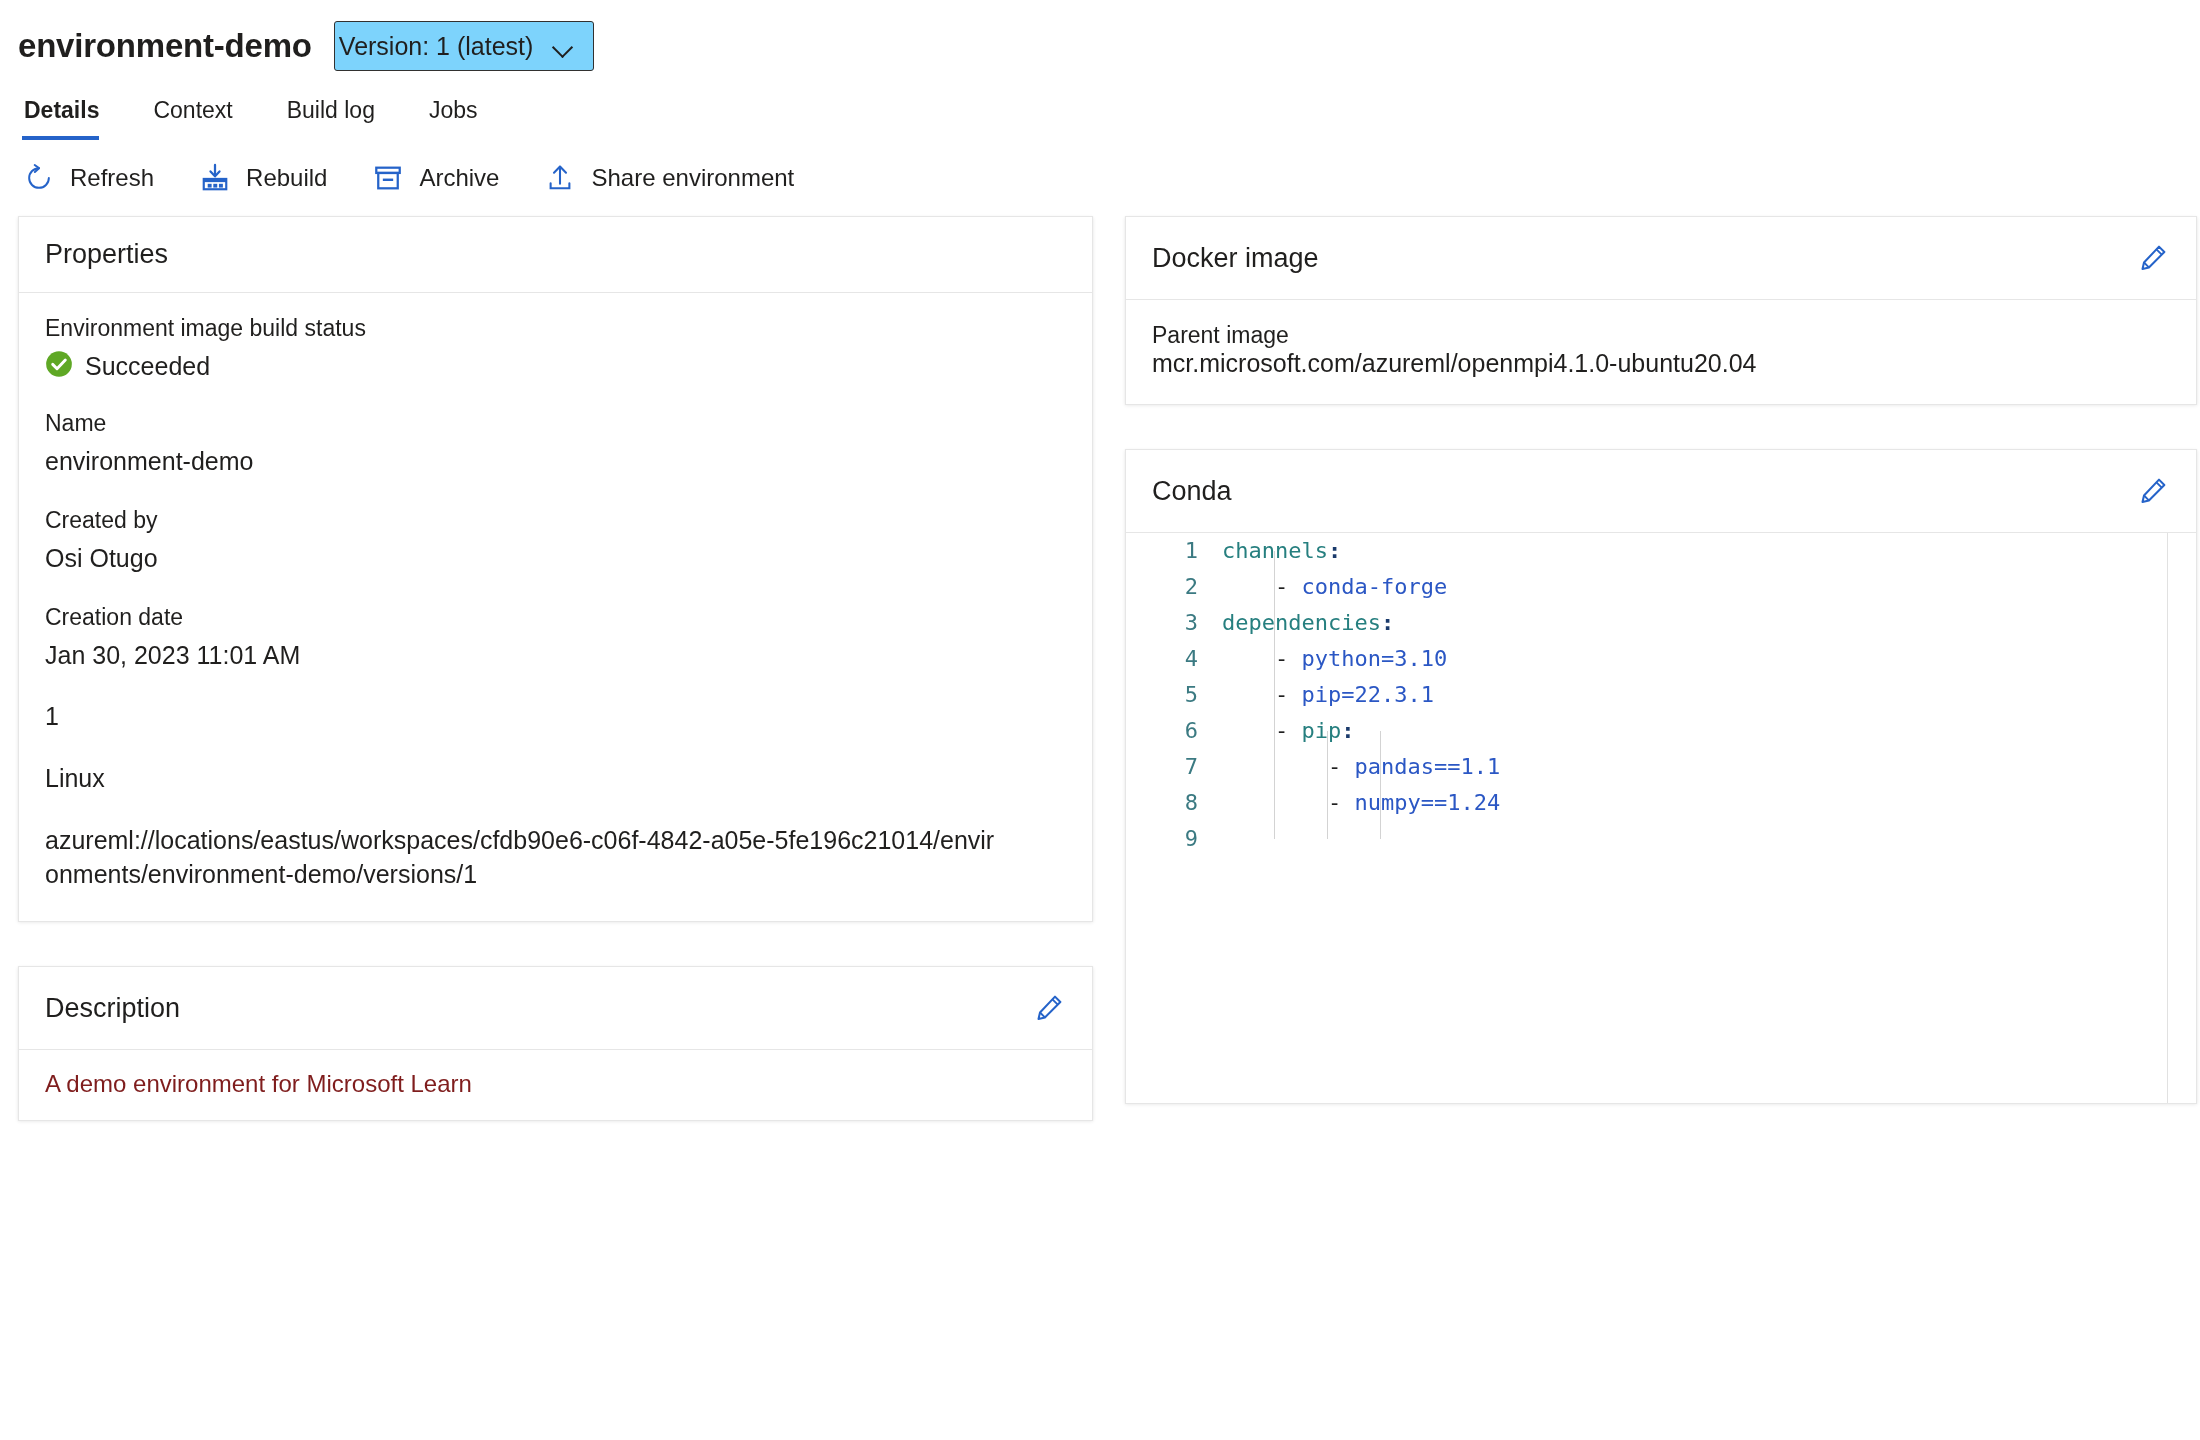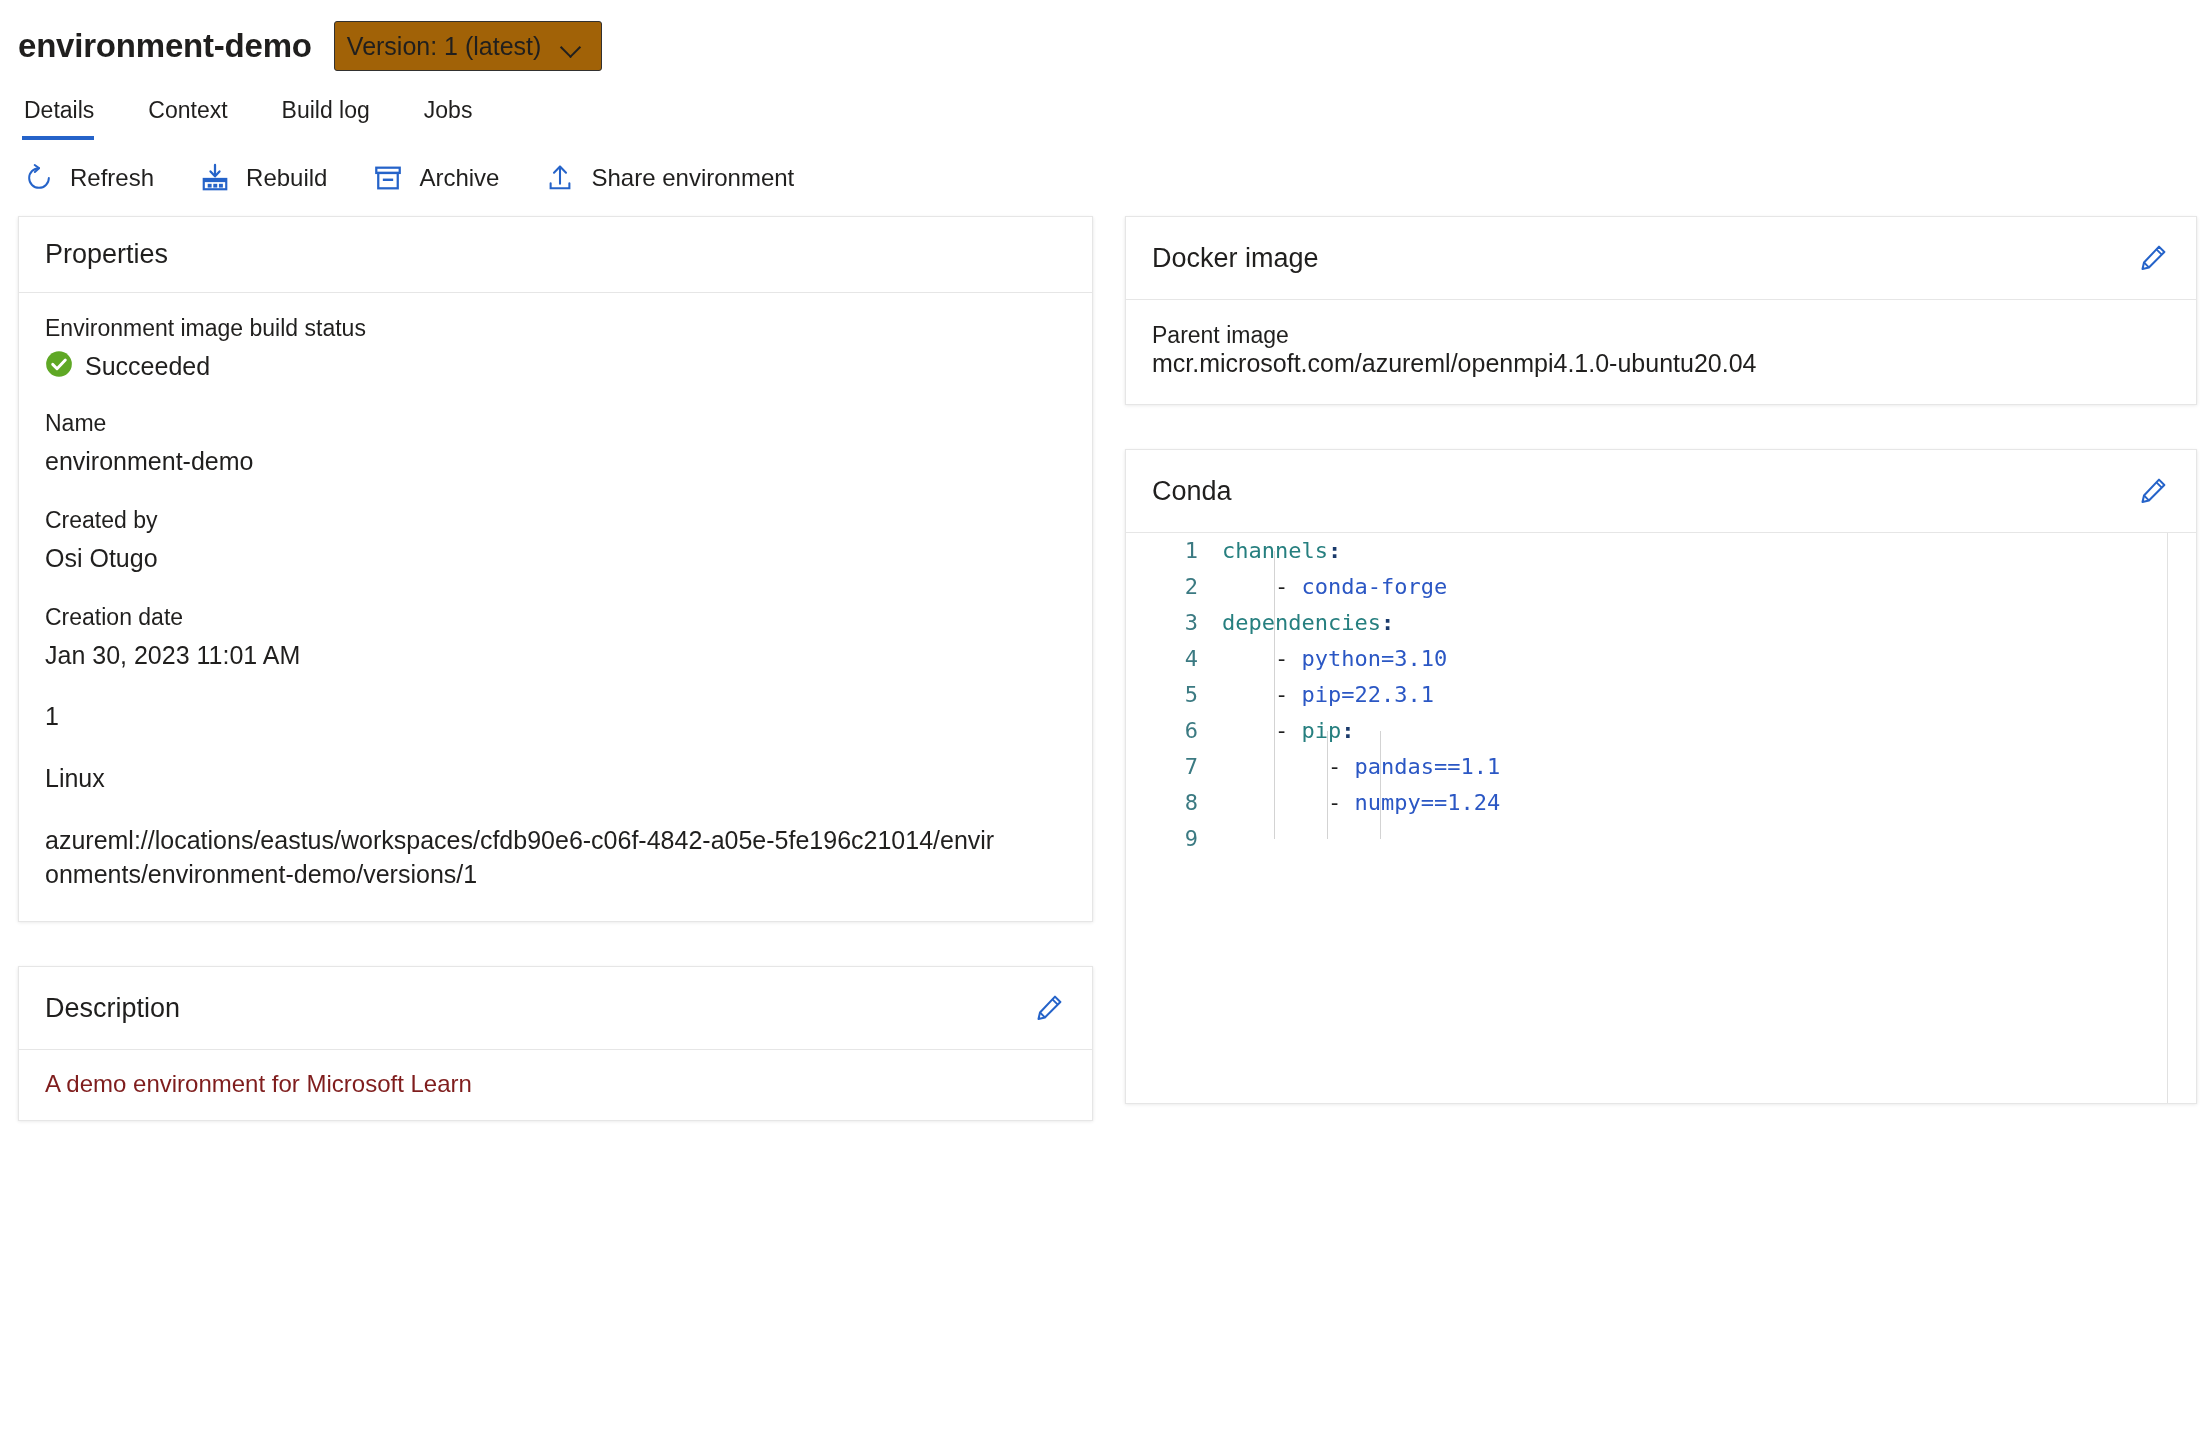--- a/index.html
+++ b/index.html
@@ -24,22 +24,22 @@
     letter-spacing: -0.2px;
     color: #201f1e;
     white-space: nowrap;
   }
   #version-dropdown {
     margin-left: 22px;
     border: 1.6px solid #323130;
     border-radius: 3px;
     height: 50px;
     display: flex; align-items: center;
-    padding: 0 18px 0 12px;
-    background: #a16207;
+    padding: 0 18px 0 4px;
+    background: #7dd3fc;
     cursor: pointer;
   }
   #version-dropdown .vlabel {
     font-size: 25px; color: #201f1e; white-space: nowrap;
   }
   .chevron-down {
     margin-left: 20px;
     width: 22px; height: 12px;
     position: relative;
   }
@@ -61,21 +61,21 @@
   }
   .tab {
     position: relative;
     font-size: 23px;
     color: #201f1e;
     padding: 0 22px 16px 2px;
     margin-right: 30px;
     cursor: pointer;
     white-space: nowrap;
   }
-  .tab.active { font-weight: normal; }
+  .tab.active { font-weight: bold; }
   .tab.active::after {
     content: "";
     position: absolute;
     left: 0; right: 22px; bottom: 0;
     height: 4px;
     background: #2563c9;
   }
 
   
   #commandbar {

